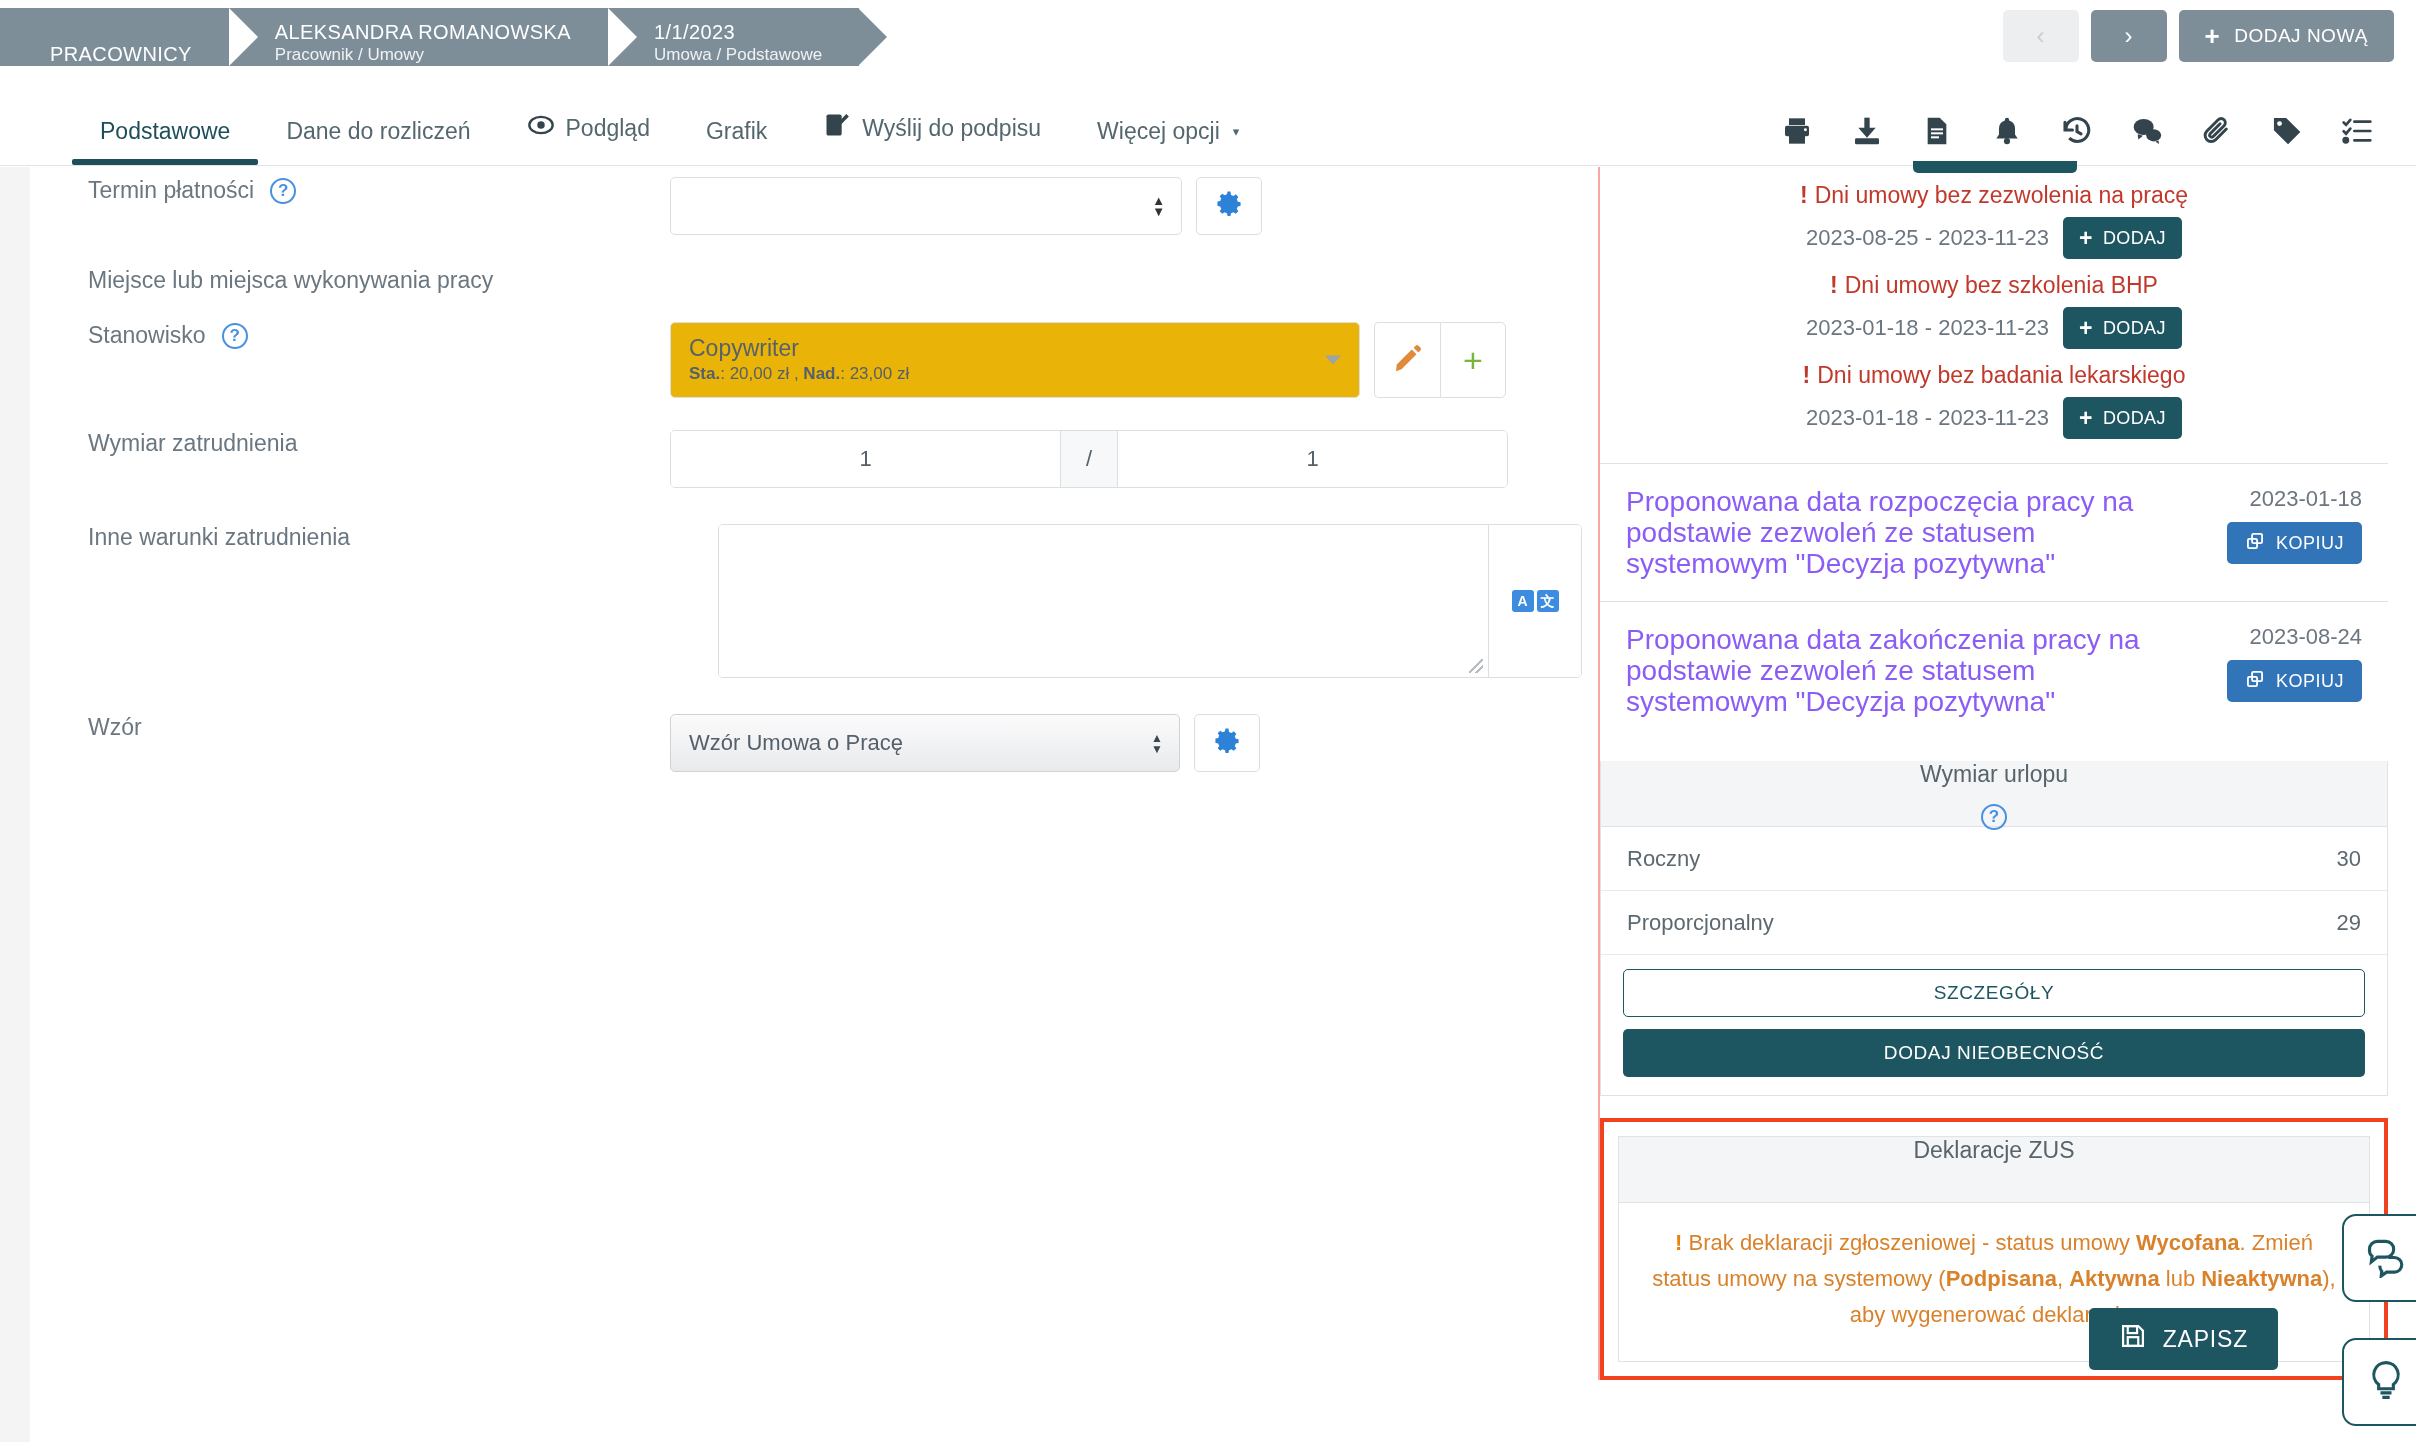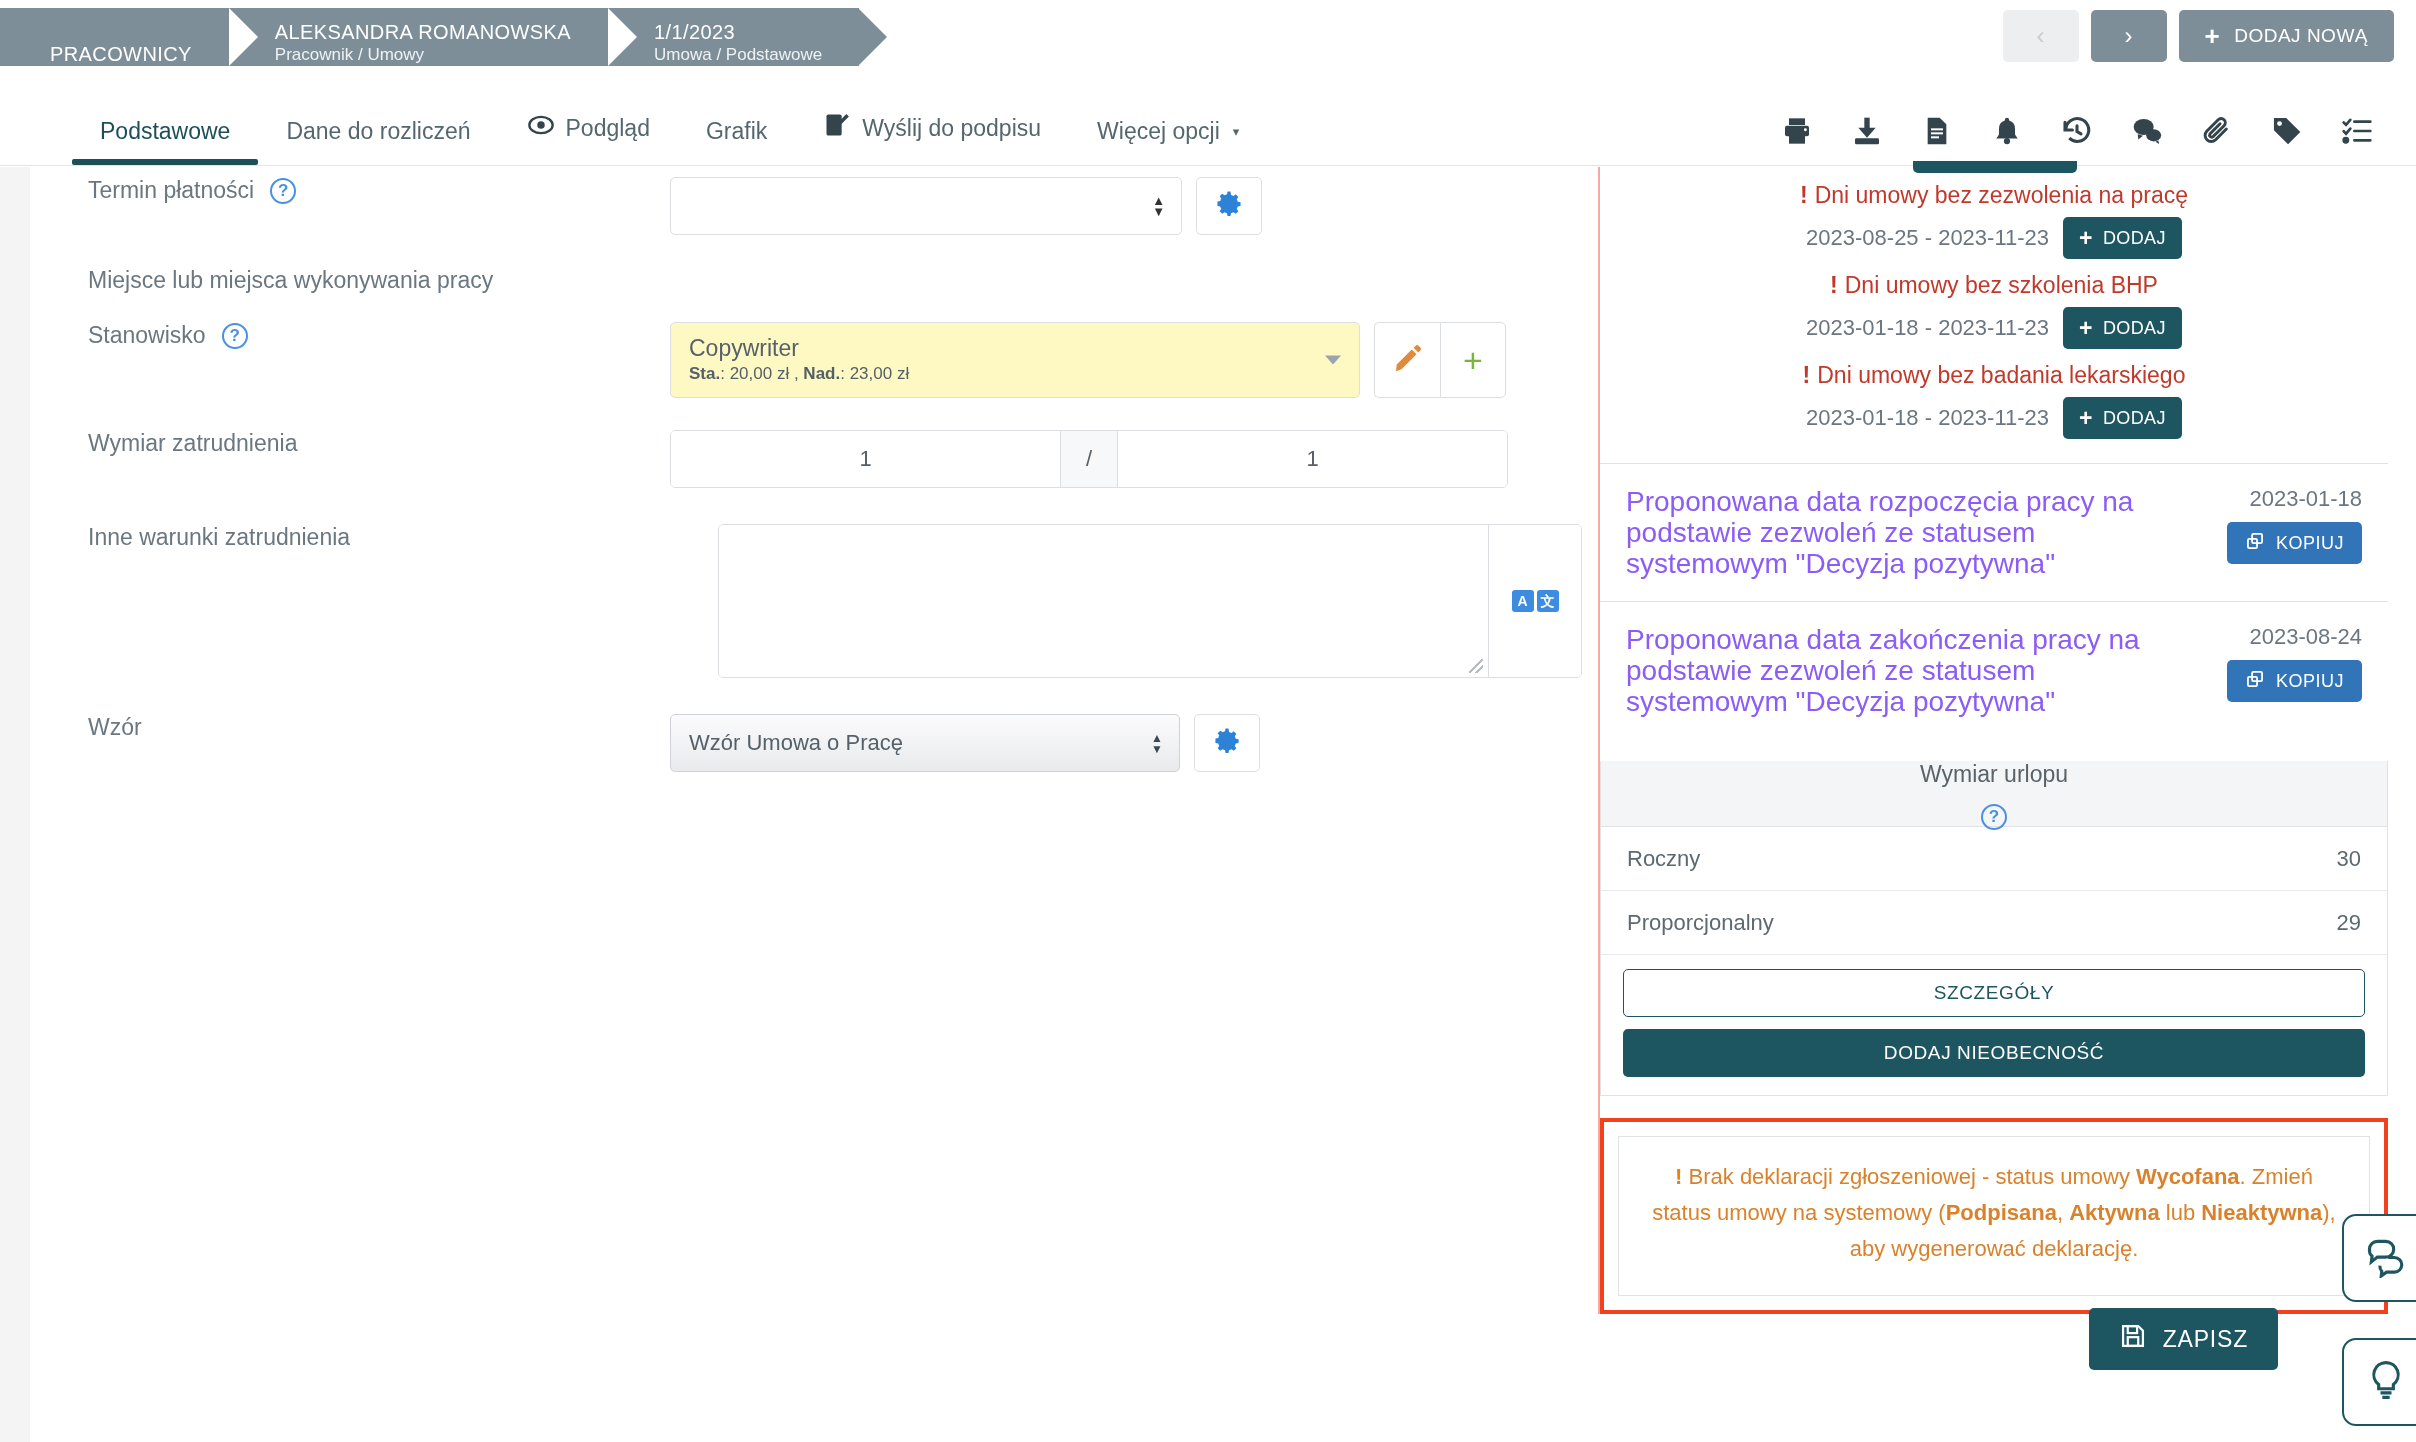--- a/index.html
+++ b/index.html
@@ -115,21 +115,21 @@
   .spinner { display: flex; flex-direction: column; align-items: center; gap: 2px; color: #333; }
   .spinner span { font-size: 13px; line-height: 9px; }
 
   .chip {
     background: #4a9bf0; color: #fff; border-radius: 4px; font-size: 20px;
     padding: 6px 10px 7px 12px; display: inline-flex; align-items: center; gap: 14px;
   }
   .chip .x { font-size: 19px; cursor: pointer; }
 
   .selbox {
-    border: 1px solid #dcdfe2; border-radius: 5px; background: #fef9c3; height: 76px;
+    border: 1px solid #dcdfe2; border-radius: 5px; background: #eab308; height: 76px;
     display: flex; flex-direction: column; justify-content: center; padding: 0 18px;
     position: relative;
   }
   .selbox .main { font-size: 23px; color: #56626b; font-weight: 300; line-height: 28px; }
   .selbox .sub  { font-size: 17px; color: #55616a; line-height: 24px; }
   .selbox .sub b { font-weight: 700; }
   .selbox .arrow {
     position: absolute; right: 18px; top: 50%; transform: translateY(-50%);
     border-left: 8px solid transparent; border-right: 8px solid transparent;
     border-top: 9px solid #9aa4ac;
@@ -608,20 +608,23 @@
         <span>29</span>
       </div>
       <div class="panelfoot">
         <button class="btn-outline">SZCZEGÓŁY</button>
         <button class="btn-solid">DODAJ NIEOBECNOŚĆ</button>
       </div>
     </div>
 
     <div class="zus-outer">
       <div class="zus-inner">
+        <div class="panelhead">
+          <span>Deklaracje ZUS</span>
+        </div>
         <div class="zus-body">
           <p><span class="bang">!</span> <span>Brak deklaracji zgłoszeniowej - status umowy </span><b>Wycofana</b><span>. Zmień status umowy na systemowy (</span><b>Podpisana</b><span>, </span><b>Aktywna</b><span> lub </span><b>Nieaktywna</b><span>), aby wygenerować deklarację.</span></p>
         </div>
       </div>
     </div>
   </div>
 
   <button class="savebtn">
     <span>
       <svg width="28" height="28" viewBox="0 0 24 24" fill="none" stroke="#fff" stroke-width="1.9">

